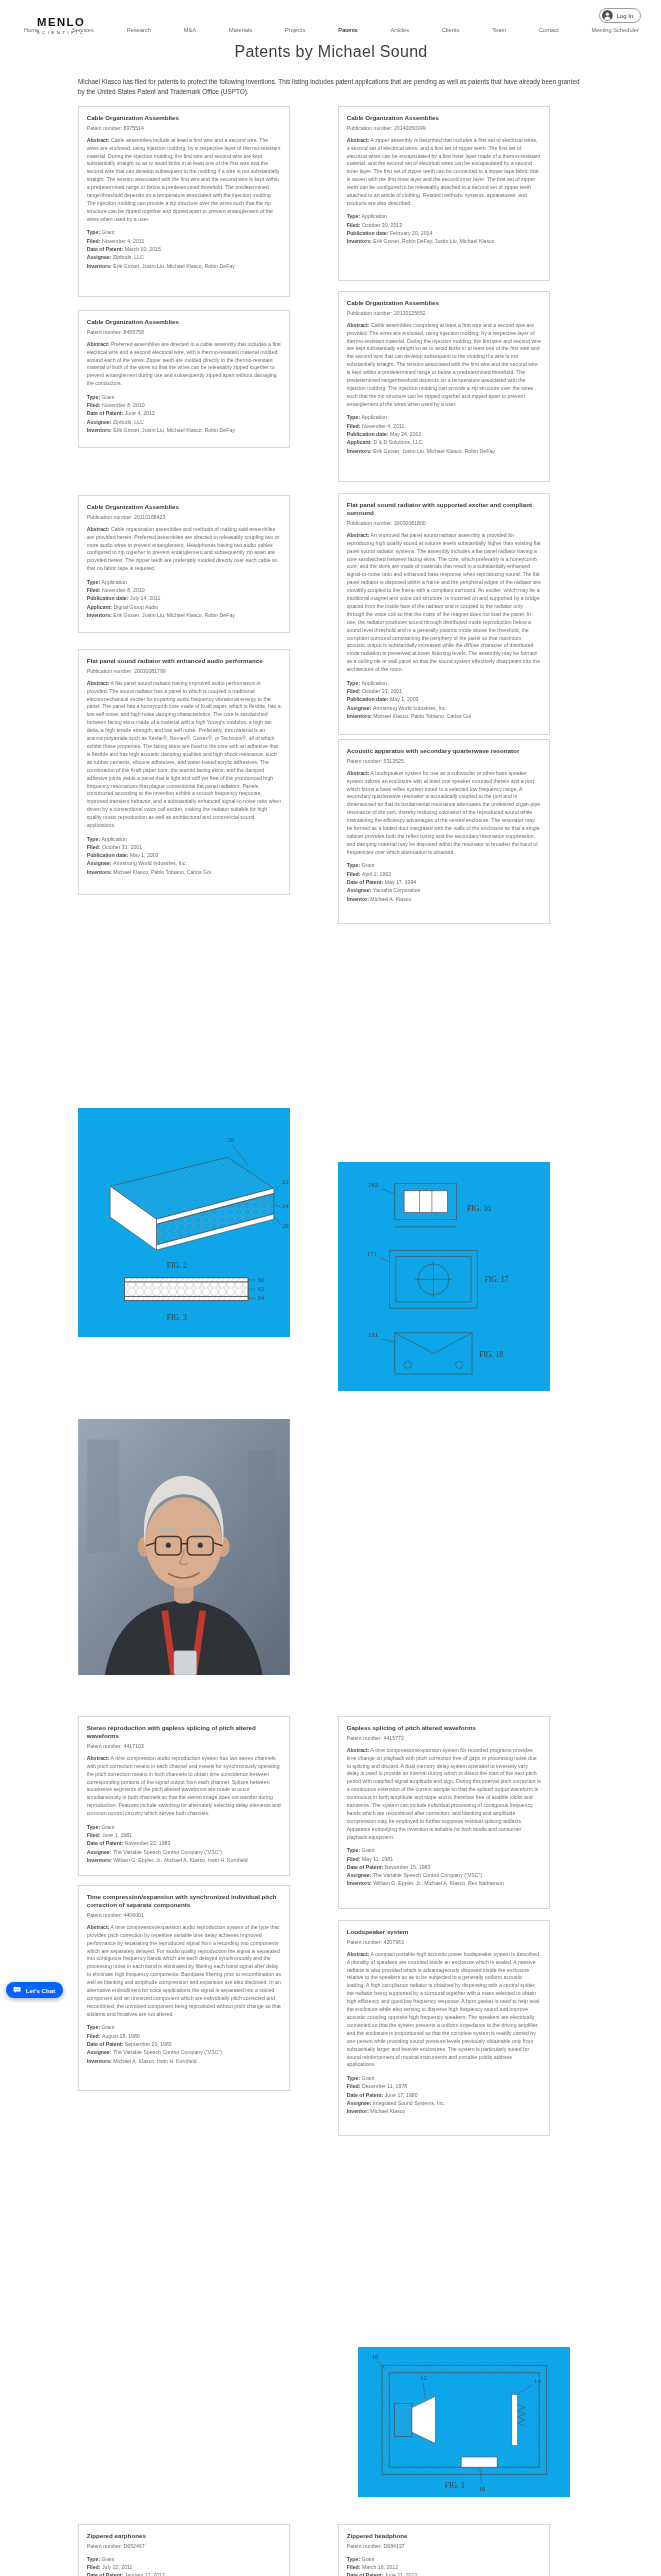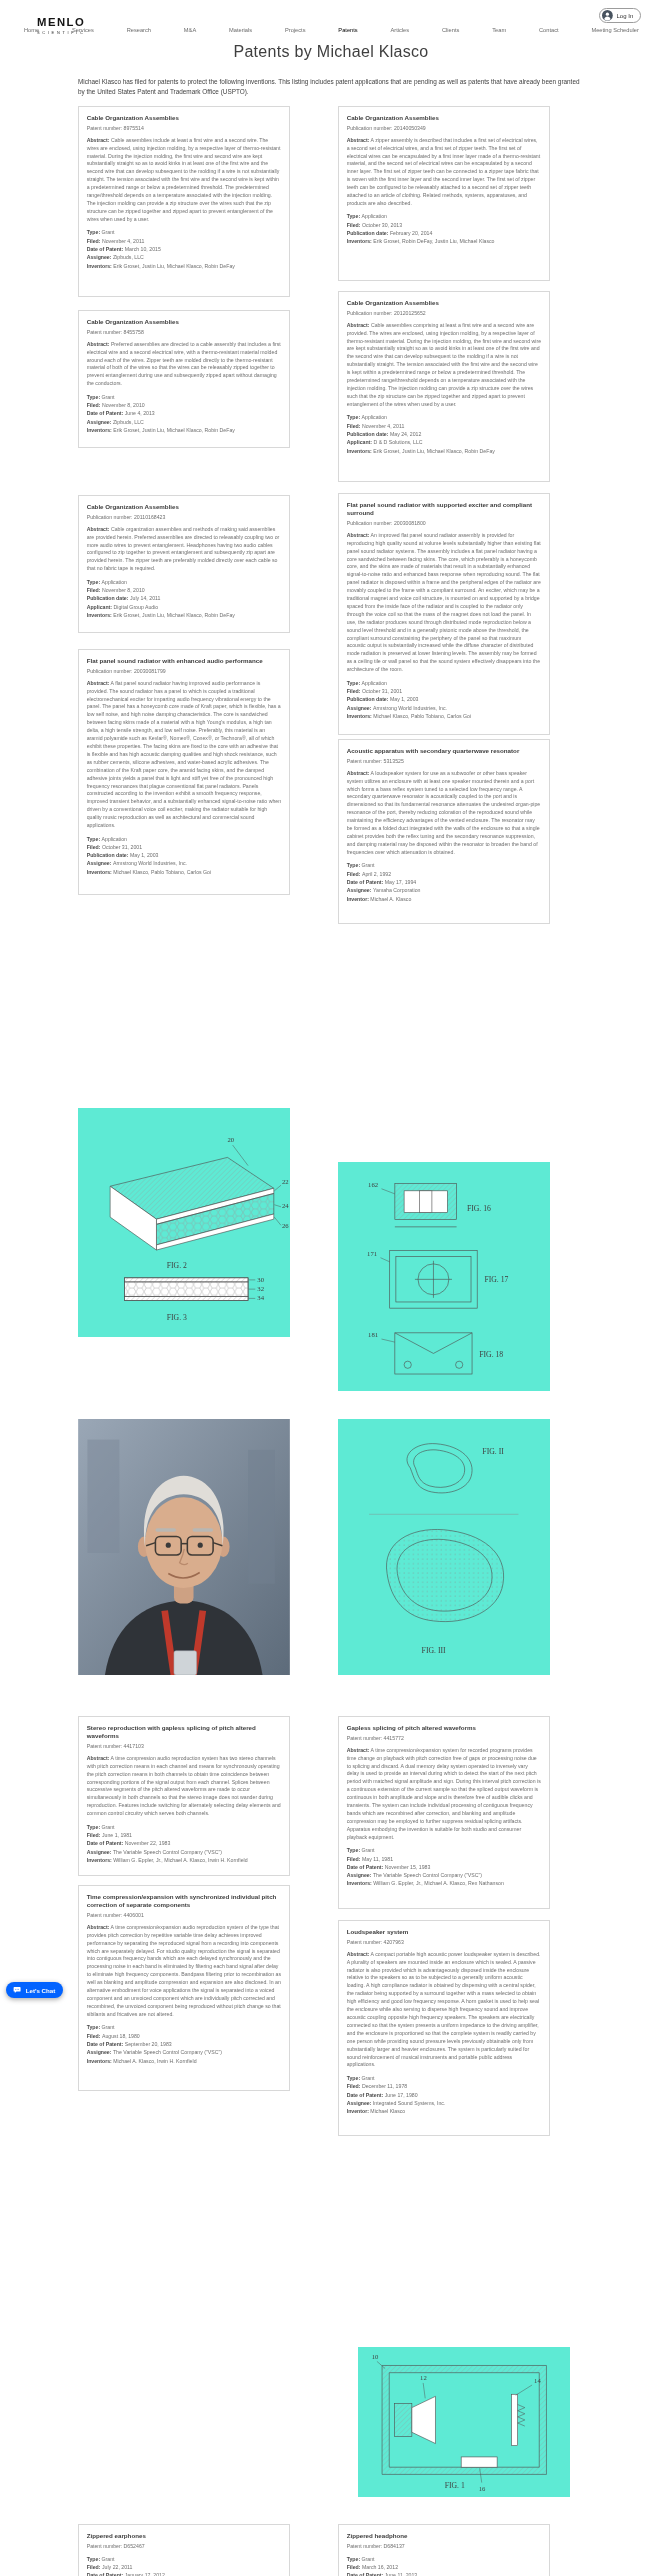--- a/index.html
+++ b/index.html
@@ -34,21 +34,21 @@
 
   #card-c0 {left:78px;top:106px;height:191px}  #card-c1 {left:338px;top:106px;height:175px}
   #card-c2 {left:78px;top:310px;height:138px}  #card-c3 {left:338px;top:291px;height:191px}
   #card-c4 {left:78px;top:495px;height:138px}  #card-c5 {left:338px;top:493px;height:242px}
   #card-c6 {left:78px;top:649px;height:246px} #card-c7 {left:338px;top:739px;height:185px}
   #card-c8 {left:78px;top:1716px;height:160px} #card-c9 {left:338px;top:1716px;height:193px}
   #card-c10{left:78px;top:1885px;height:206px} #card-c11{left:338px;top:1920px;height:216px}
   #card-c12{left:78px;top:2524px;height:90px} #card-c13{left:338px;top:2524px;height:90px}
 
   
-  .fig { position:absolute; background:#5eead4; }
+  .fig { position:absolute; background:#0ea5e9; }
   .fig svg, #photo svg { display:block; width:100%; height:100%; }
   .fig text { font-family:"Liberation Serif","DejaVu Serif",serif; fill:#3f3f3f; }
   #fig-panel  { left:78px; top:1108px; width:212px; height:229px; }
   #fig-page1  { left:338px; top:1162px; width:212px; height:229px; }
   #photo      { position:absolute; left:78px; top:1419px; width:212px; height:256px; overflow:hidden; }
   #fig-design { left:338px; top:1419px; width:212px; height:256px; }
   #fig-speaker{ left:358px; top:2347px; width:212px; height:150px; }
 
   
   #chat-btn { position:absolute; left:6.2px; top:1982px; display:flex; align-items:center; gap:4.1px;
@@ -86,21 +86,21 @@
         <a class="nav-item">Projects</a>
         <a class="nav-item active">Patents</a>
         <a class="nav-item">Articles</a>
         <a class="nav-item">Clients</a>
         <a class="nav-item">Team</a>
         <a class="nav-item">Contact</a>
         <a class="nav-item">Meeting Scheduler</a>
       </nav>
   </header>
 
-  <h1 id="page-title">Patents by Michael Klasco</h1>
+  <h1 id="page-title">Patents by Michael Sound</h1>
   <p id="intro">Michael Klasco has filed for patents to protect the following inventions. This listing includes patent applications that are pending as well as patents that have already been granted by the United States Patent and Trademark Office (USPTO).</p>
 
   <div id="cards-layer">
       <article class="patent-card" id="card-c0">
     <h3 class="pc-title">Cable Organization Assemblies</h3>
     <div class="pc-number">Patent number: 8975514</div>
 
     <p class="pc-abstract"><span class="pc-label">Abstract:</span><span> Cable assemblies include at least a first wire and a second wire. The wires are enclosed, using injection molding, by a respective layer of thermo-resistant material. During the injection molding, the first wire and second wire are kept substantially straight so as to avoid kinks in at least one of the first wire and the second wire that can develop subsequent to the molding if a wire is not substantially straight. The tension associated with the first wire and the second wire is kept within a predetermined range or below a predetermined threshold. The predetermined range/threshold depends on a temperature associated with the injection molding. The injection molding can provide a zip structure over the wires such that the zip structure can be zipped together and zipped apart to prevent entanglement of the wires when used by a user.</span></p>
     <div>
           <div class="pc-line"><span class="pc-label">Type: </span><span>Grant</span></div>
@@ -382,40 +382,20 @@
         <line x1="150" y1="240" x2="132" y2="246"></line>
         <line x1="262" y1="240" x2="280" y2="246"></line>
       </g>
       <circle cx="175" cy="245" r="5" fill="#3a3a3a"></circle>
       <circle cx="237" cy="245" r="5" fill="#3a3a3a"></circle>
       <path d="M206,252 C204,264 200,272 197,279 Q205,286 213,280" stroke="#b98a6c" stroke-width="2.5" fill="none"></path>
       <path d="M175,300 Q205,318 236,298" stroke="#9c6b50" stroke-width="3" fill="none"></path>
     </svg>
   </div>
 
-  <div id="fig-design" class="fig">
-    <svg viewBox="0 0 411 497" xmlns="http://www.w3.org/2000/svg">
-      <defs>
-        <pattern id="dots" width="9" height="9" patternUnits="userSpaceOnUse">
-          <circle cx="2" cy="2" r="0.9" fill="#8a8a8a"></circle>
-        </pattern>
-      </defs>
-      <g stroke="#4e4e4e" stroke-width="1.2" fill="none">
-        <path d="M140,95 C120,70 150,45 190,48 C240,52 268,80 258,112 C250,138 210,150 175,140 C150,132 148,115 140,95 Z"></path>
-        <path d="M150,95 C138,75 158,58 190,60 C230,64 252,84 244,108 C237,128 206,138 178,130 C158,124 155,110 150,95 Z"></path>
-      </g>
-      <g stroke="#4e4e4e" stroke-width="1.2">
-        <path d="M95,300 C85,240 140,210 205,215 C280,222 330,260 320,320 C312,372 250,400 185,392 C130,386 102,350 95,300 Z" fill="url(#dots)"></path>
-        <path d="M115,300 C108,254 152,230 205,234 C265,240 305,270 298,316 C291,356 242,378 190,372 C146,366 121,338 115,300 Z" fill="none"></path>
-      </g>
-      <line x1="60" y1="185" x2="350" y2="185" stroke="#8a8a8a" stroke-width="0.8"></line>
-      <text x="280" y="68" font-size="15">FIG. II</text>
-      <text x="162" y="455" font-size="15">FIG. III</text>
-    </svg>
-  </div>
 
   <div id="fig-speaker" class="fig">
     <svg viewBox="0 0 411 292" xmlns="http://www.w3.org/2000/svg">
       <g stroke="#4e4e4e" stroke-width="1.2" fill="none">
         <path d="M46,36 h320 v212 h-320 Z M60,50 h292 v184 h-292 Z" fill-rule="evenodd" fill="url(#hatchA)"></path>
         <rect x="70" y="110" width="34" height="64" fill="url(#hatchA)"></rect>
         <polygon points="104,118 150,96 150,188 104,166" fill="#ffffff"></polygon>
         <rect x="298" y="92" width="12" height="100" fill="#ffffff"></rect>
         <path d="M310,112 l14,6 l-14,6 l14,6 l-14,6 l14,6 l-14,6 l14,6" stroke-width="1"></path>
         <rect x="200" y="214" width="70" height="20" fill="#ffffff"></rect>

